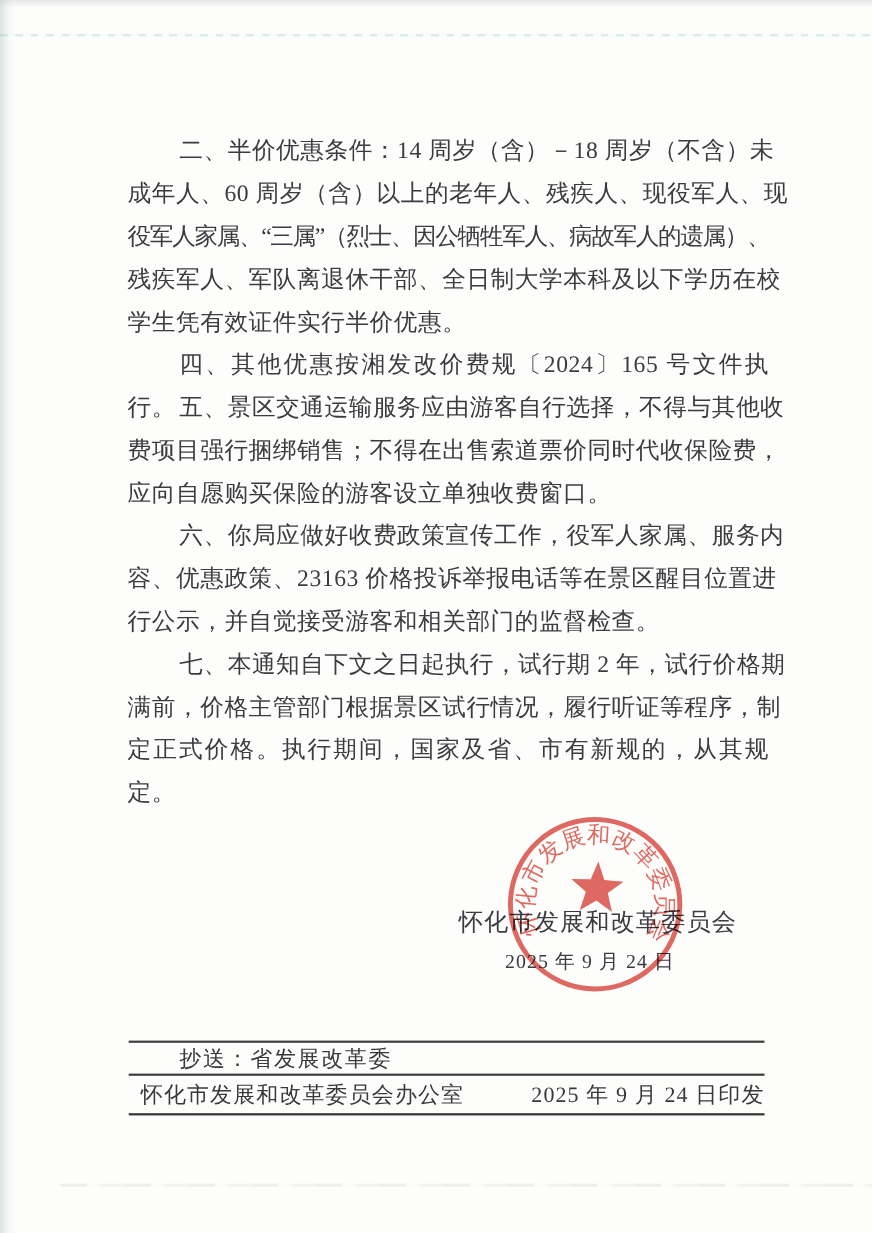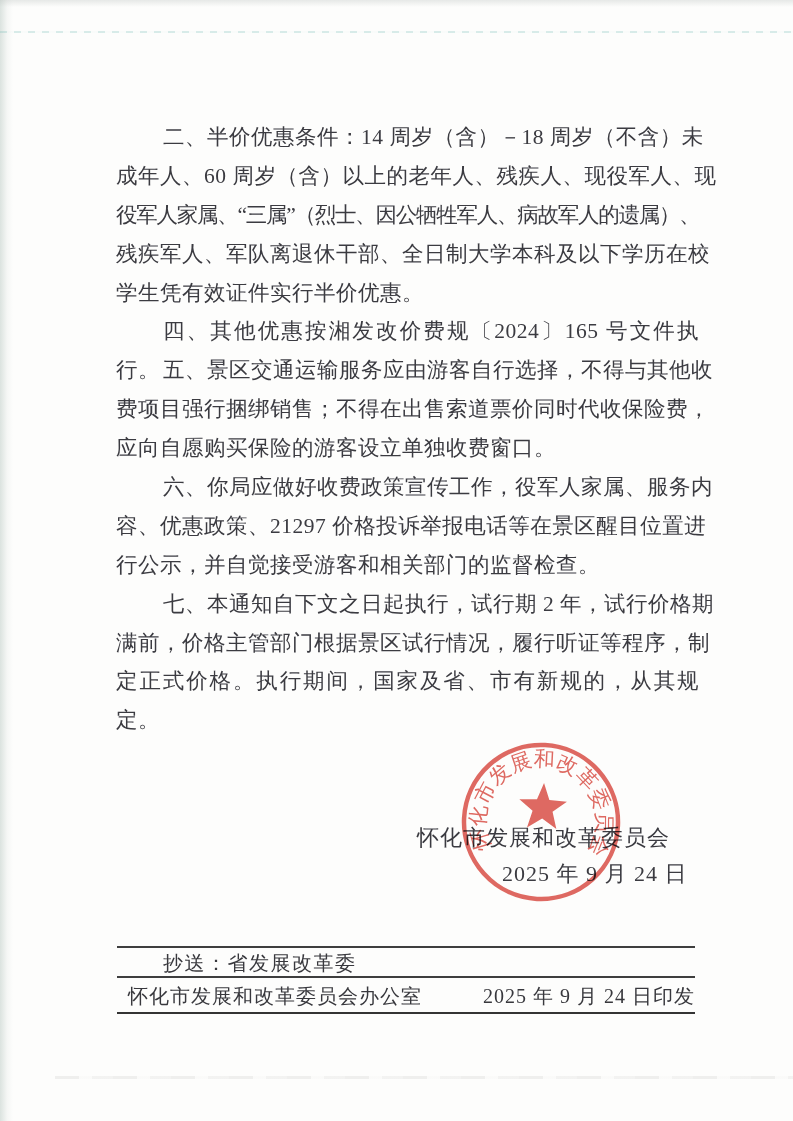--- a/index.html
+++ b/index.html
@@ -51,21 +51,21 @@
   .line.para-first { text-indent: 47px; }
   .line.para-last  { text-align-last: left; white-space: normal; }
   .line.tight      { letter-spacing: -1.7px; }
   
   .sig-org {
     position: absolute; left: 417px; top: 825px;
     font-size: 22px; letter-spacing: 1px; line-height: 26px;
   }
   .sig-date {
     position: absolute; left: 459px; top: 861px;
-    font-size: 22px; letter-spacing: 1px; line-height: 26px; margin-left: 43px;
+    font-size: 18px; letter-spacing: 1px; line-height: 26px;
   }
   
   #seal {
     position: absolute; left: 459px; top: 740px;
     width: 164px; height: 164px;
     opacity: 0.80;
     mix-blend-mode: multiply;
     transform: rotate(3deg);
   }
   
@@ -105,21 +105,21 @@
     <div class="line para-last">学生凭有效证件实行半价优惠。</div>
 
 
     <div class="line para-first para-last">四、其他优惠按湘发改价费规〔2024〕165 号文件执行。</div>
 
     <div class="line para-first">五、景区交通运输服务应由游客自行选择，不得与其他收</div>
     <div class="line">费项目强行捆绑销售；不得在出售索道票价同时代收保险费，</div>
     <div class="line para-last">应向自愿购买保险的游客设立单独收费窗口。</div>
 
     <div class="line para-first">六、你局应做好收费政策宣传工作，役军人家属、服务内</div>
-    <div class="line">容、优惠政策、21297 价格投诉举报电话等在景区醒目位置进</div>
+    <div class="line">容、优惠政策、23163 价格投诉举报电话等在景区醒目位置进</div>
     <div class="line para-last">行公示，并自觉接受游客和相关部门的监督检查。</div>
 
     <div class="line para-first">七、本通知自下文之日起执行，试行期 2 年，试行价格期</div>
     <div class="line">满前，价格主管部门根据景区试行情况，履行听证等程序，制</div>
     <div class="line para-last">定正式价格。执行期间，国家及省、市有新规的，从其规定。</div>
   </div>
 
   <div class="sig-org">怀化市发展和改革委员会</div>
   <div class="sig-date">2025 年 9 月 24 日</div>
 

